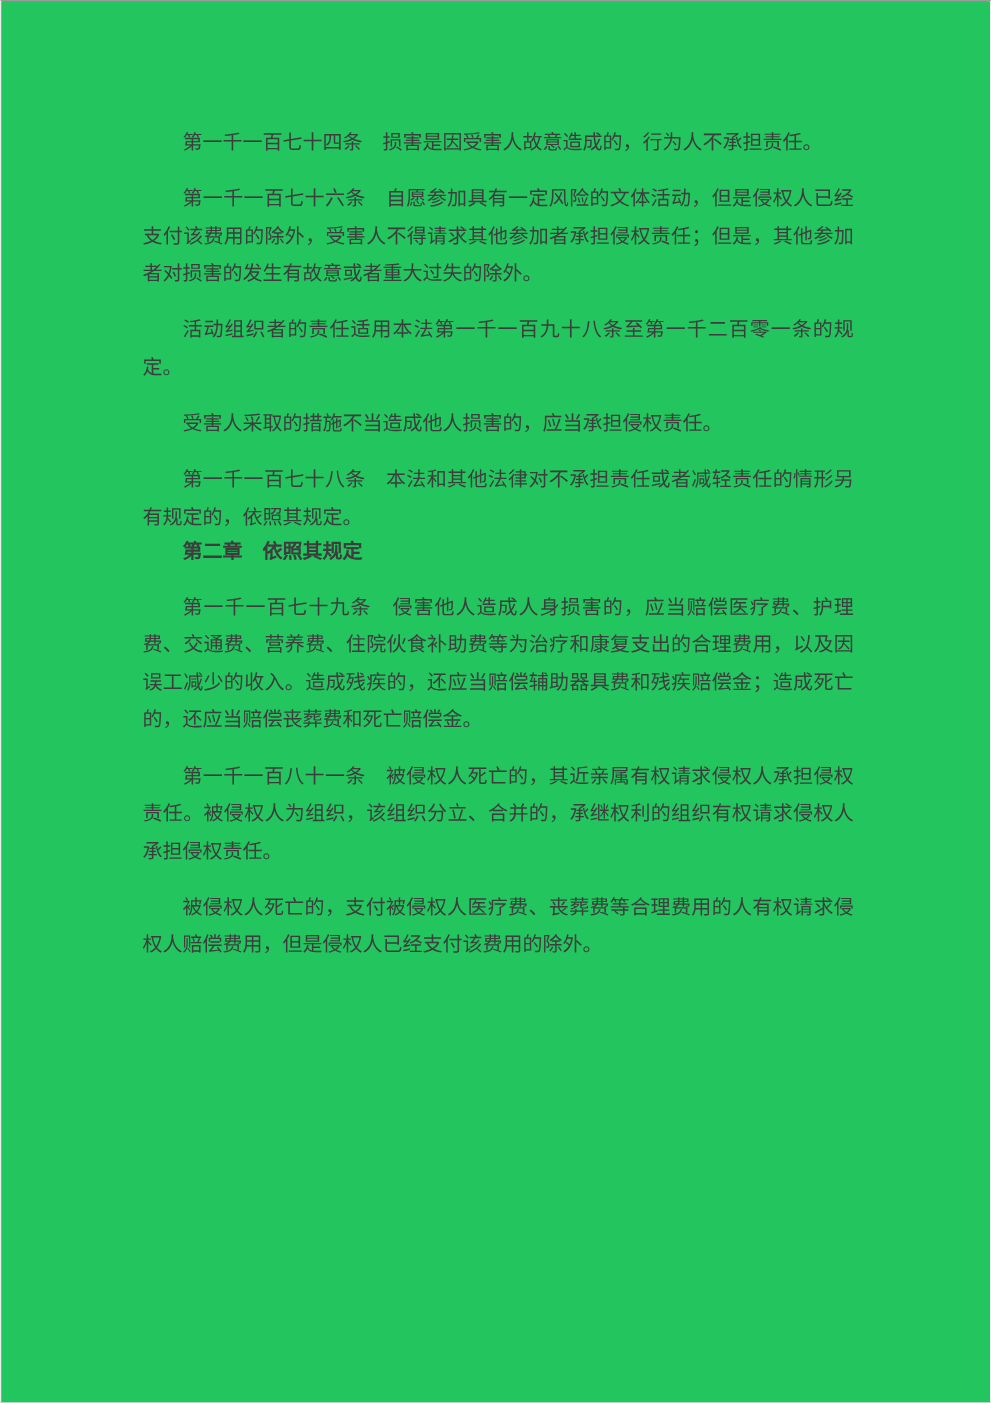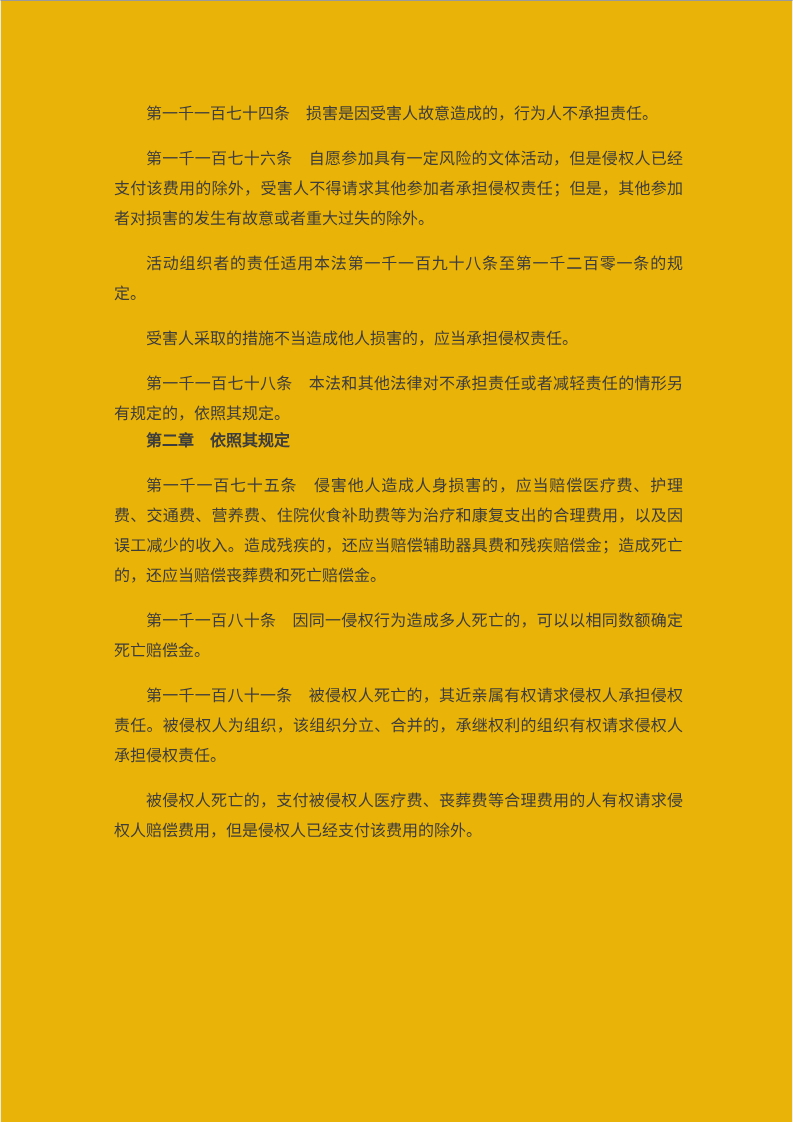--- a/index.html
+++ b/index.html
@@ -10,21 +10,21 @@
   body {
     width: 793px;
     height: 1122px;
     font-family: "DejaVu Serif", "Liberation Serif", serif;
   }
   .page {
     position: relative;
     width: 793px;
     height: 1122px;
     box-sizing: border-box;
-    background: #eab308;
+    background: #22c55e;
     border-top: 1px solid #9a9a9a;
     border-left: 1px solid #ececec;
     border-right: 1px solid #ececec;
     overflow: hidden;
   }
   .doc {
     position: absolute;
     left: 113px;
     top: 98px;
     width: 569px;
@@ -48,18 +48,17 @@
 <body>
 
 <div class="page">
   <div class="doc">
     <p class="para">第一千一百七十四条　损害是因受害人故意造成的，行为人不承担责任。</p>
     <p class="para">第一千一百七十六条　自愿参加具有一定风险的文体活动，但是侵权人已经支付该费用的除外，受害人不得请求其他参加者承担侵权责任；但是，其他参加者对损害的发生有故意或者重大过失的除外。</p>
     <p class="para">活动组织者的责任适用本法第一千一百九十八条至第一千二百零一条的规定。</p>
     <p class="para">受害人采取的措施不当造成他人损害的，应当承担侵权责任。</p>
     <p class="para">第一千一百七十八条　本法和其他法律对不承担责任或者减轻责任的情形另有规定的，依照其规定。</p>
     <p class="heading">第二章　依照其规定</p>
-    <p class="para">第一千一百七十五条　侵害他人造成人身损害的，应当赔偿医疗费、护理费、交通费、营养费、住院伙食补助费等为治疗和康复支出的合理费用，以及因误工减少的收入。造成残疾的，还应当赔偿辅助器具费和残疾赔偿金；造成死亡的，还应当赔偿丧葬费和死亡赔偿金。</p>
-    <p class="para">第一千一百八十条　因同一侵权行为造成多人死亡的，可以以相同数额确定死亡赔偿金。</p>
+    <p class="para">第一千一百七十九条　侵害他人造成人身损害的，应当赔偿医疗费、护理费、交通费、营养费、住院伙食补助费等为治疗和康复支出的合理费用，以及因误工减少的收入。造成残疾的，还应当赔偿辅助器具费和残疾赔偿金；造成死亡的，还应当赔偿丧葬费和死亡赔偿金。</p>
     <p class="para">第一千一百八十一条　被侵权人死亡的，其近亲属有权请求侵权人承担侵权责任。被侵权人为组织，该组织分立、合并的，承继权利的组织有权请求侵权人承担侵权责任。</p>
     <p class="para">被侵权人死亡的，支付被侵权人医疗费、丧葬费等合理费用的人有权请求侵权人赔偿费用，但是侵权人已经支付该费用的除外。</p>
   </div>
 </div>
 
 </body></html>

